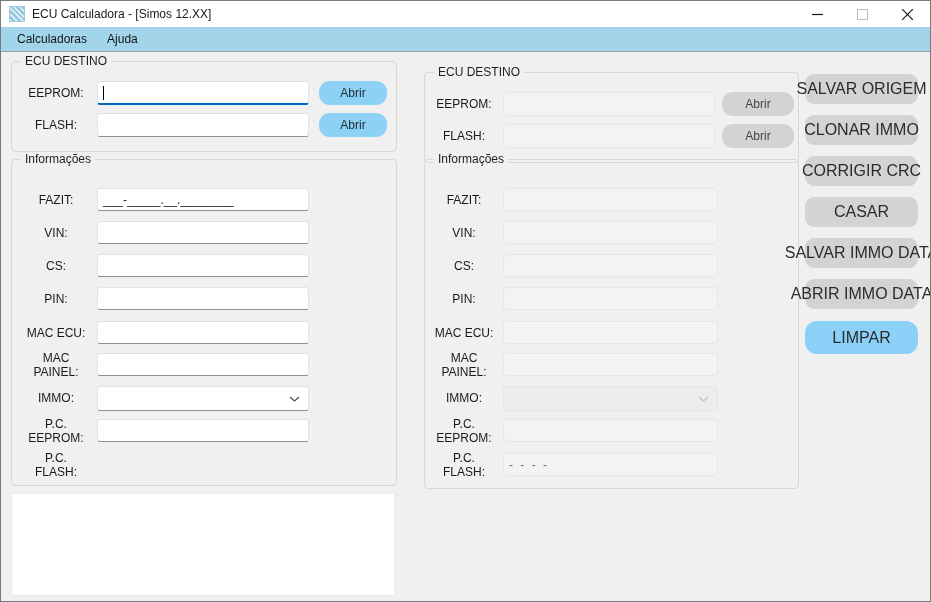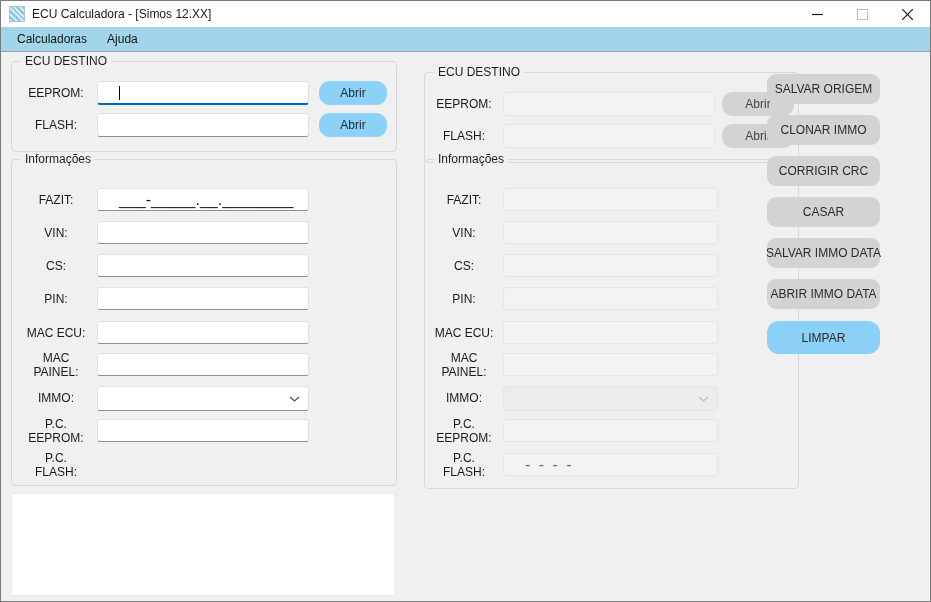--- a/index.html
+++ b/index.html
@@ -46,42 +46,42 @@
   .flabel{
     position:absolute; top:50%; transform:translateY(-50%);
     font-size:12px; color:#1a1a1a; text-align:center;
     white-space:pre-line; line-height:14px;
   }
 
   .textbox{
     position:absolute; top:0; height:23px;
     background:#ffffff; border:1px solid #e2e2e2; border-bottom:1px solid #8f8f8f;
     border-radius:3px; display:flex; align-items:center;
-    padding:0 21px; font-size:16px; color:#1a1a1a; overflow:hidden; white-space:nowrap;
+    padding:0 5px; font-size:12px; color:#1a1a1a; overflow:hidden; white-space:nowrap;
   }
   .textbox.focused{ border-bottom:2px solid #0067c0; }
   .textbox.disabled{
     background:#f3f3f3; border:1px solid #e6e6e6; color:#8f8f8f;
   }
   .caret{ width:1px; height:14px; background:#000; flex:0 0 1px; }
 
   .combo-chevron{ position:absolute; right:8px; top:50%; transform:translateY(-50%); }
 
   .pill-btn{
     position:absolute; border-radius:11px; display:flex;
     align-items:center; justify-content:center; font-size:12px; cursor:default;
   }
   .pill-blue{ background:#8dd1f6; color:#1b2a33; }
   .pill-gray{ background:#d3d3d3; color:#454545; }
 
   .action-btn{
-    position:absolute; left:766px; width:113px; height:30px;
+    position:absolute; left:804px; width:113px; height:30px;
     background:#d3d3d3; color:#2b2b2b; border-radius:9px;
     display:flex; align-items:center; justify-content:center;
-    font-size:12px; white-space:nowrap;
+    font-size:16px; white-space:nowrap;
   }
   .action-btn.blue{ background:#8bd0f6; height:33px; border-radius:12px; }
 
   .listbox{
     position:absolute; left:10px; top:492px; width:384px; height:103px;
     background:#ffffff; border:1px solid #ebebeb;
   }
 </style>
 </head>
 <body>

